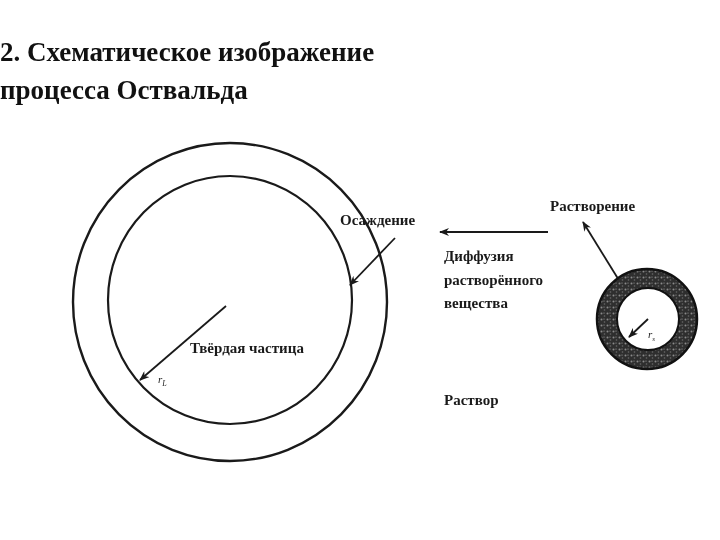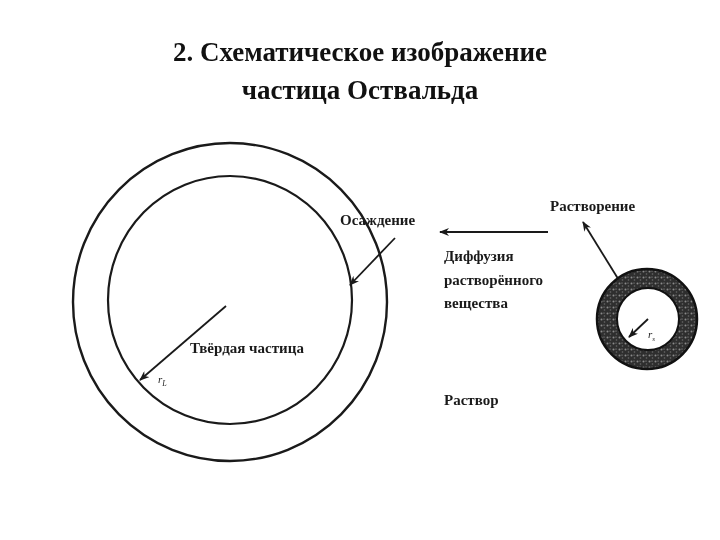--- a/index.html
+++ b/index.html
@@ -13,21 +13,21 @@
       position: relative;
       overflow: hidden;
       font-family: "Liberation Serif", "DejaVu Serif", serif;
       color: #111111;
     }
     .slide-title {
       position: absolute;
       left: 0;
       top: 33px;
       width: 720px;
-      text-align: center;
+      text-align: left;
       font-weight: bold;
       font-size: 27px;
       line-height: 38px;
       color: #111111;
     }
     .slide-title .line { display: block; }
     svg.diagram {
       position: absolute;
       left: 0;
       top: 0;
@@ -49,21 +49,21 @@
       font-size: 13px;
       color: #222222;
       margin-top: 44px;
     }
   </style>
 </head>
 <body>
 
 <div class="slide-title">
   <span class="line">2. Схематическое изображение</span>
-  <span class="line">частица Оствальда</span>
+  <span class="line">процесса Оствальда</span>
 </div>
 
 <svg class="diagram" viewBox="0 0 720 540" xmlns="http://www.w3.org/2000/svg">
   <defs>
     <marker id="arrowhead" markerWidth="10" markerHeight="8" refX="9" refY="4" orient="auto" markerUnits="userSpaceOnUse">
       <path d="M0,0 L10,4 L0,8 L3,4 Z" fill="#1a1a1a"></path>
     </marker>
     <pattern id="grainy" width="6" height="6" patternUnits="userSpaceOnUse">
       <rect width="6" height="6" fill="#2e2e2e"></rect>
       <circle cx="1.5" cy="1.5" r="1" fill="#8a8a8a"></circle>

